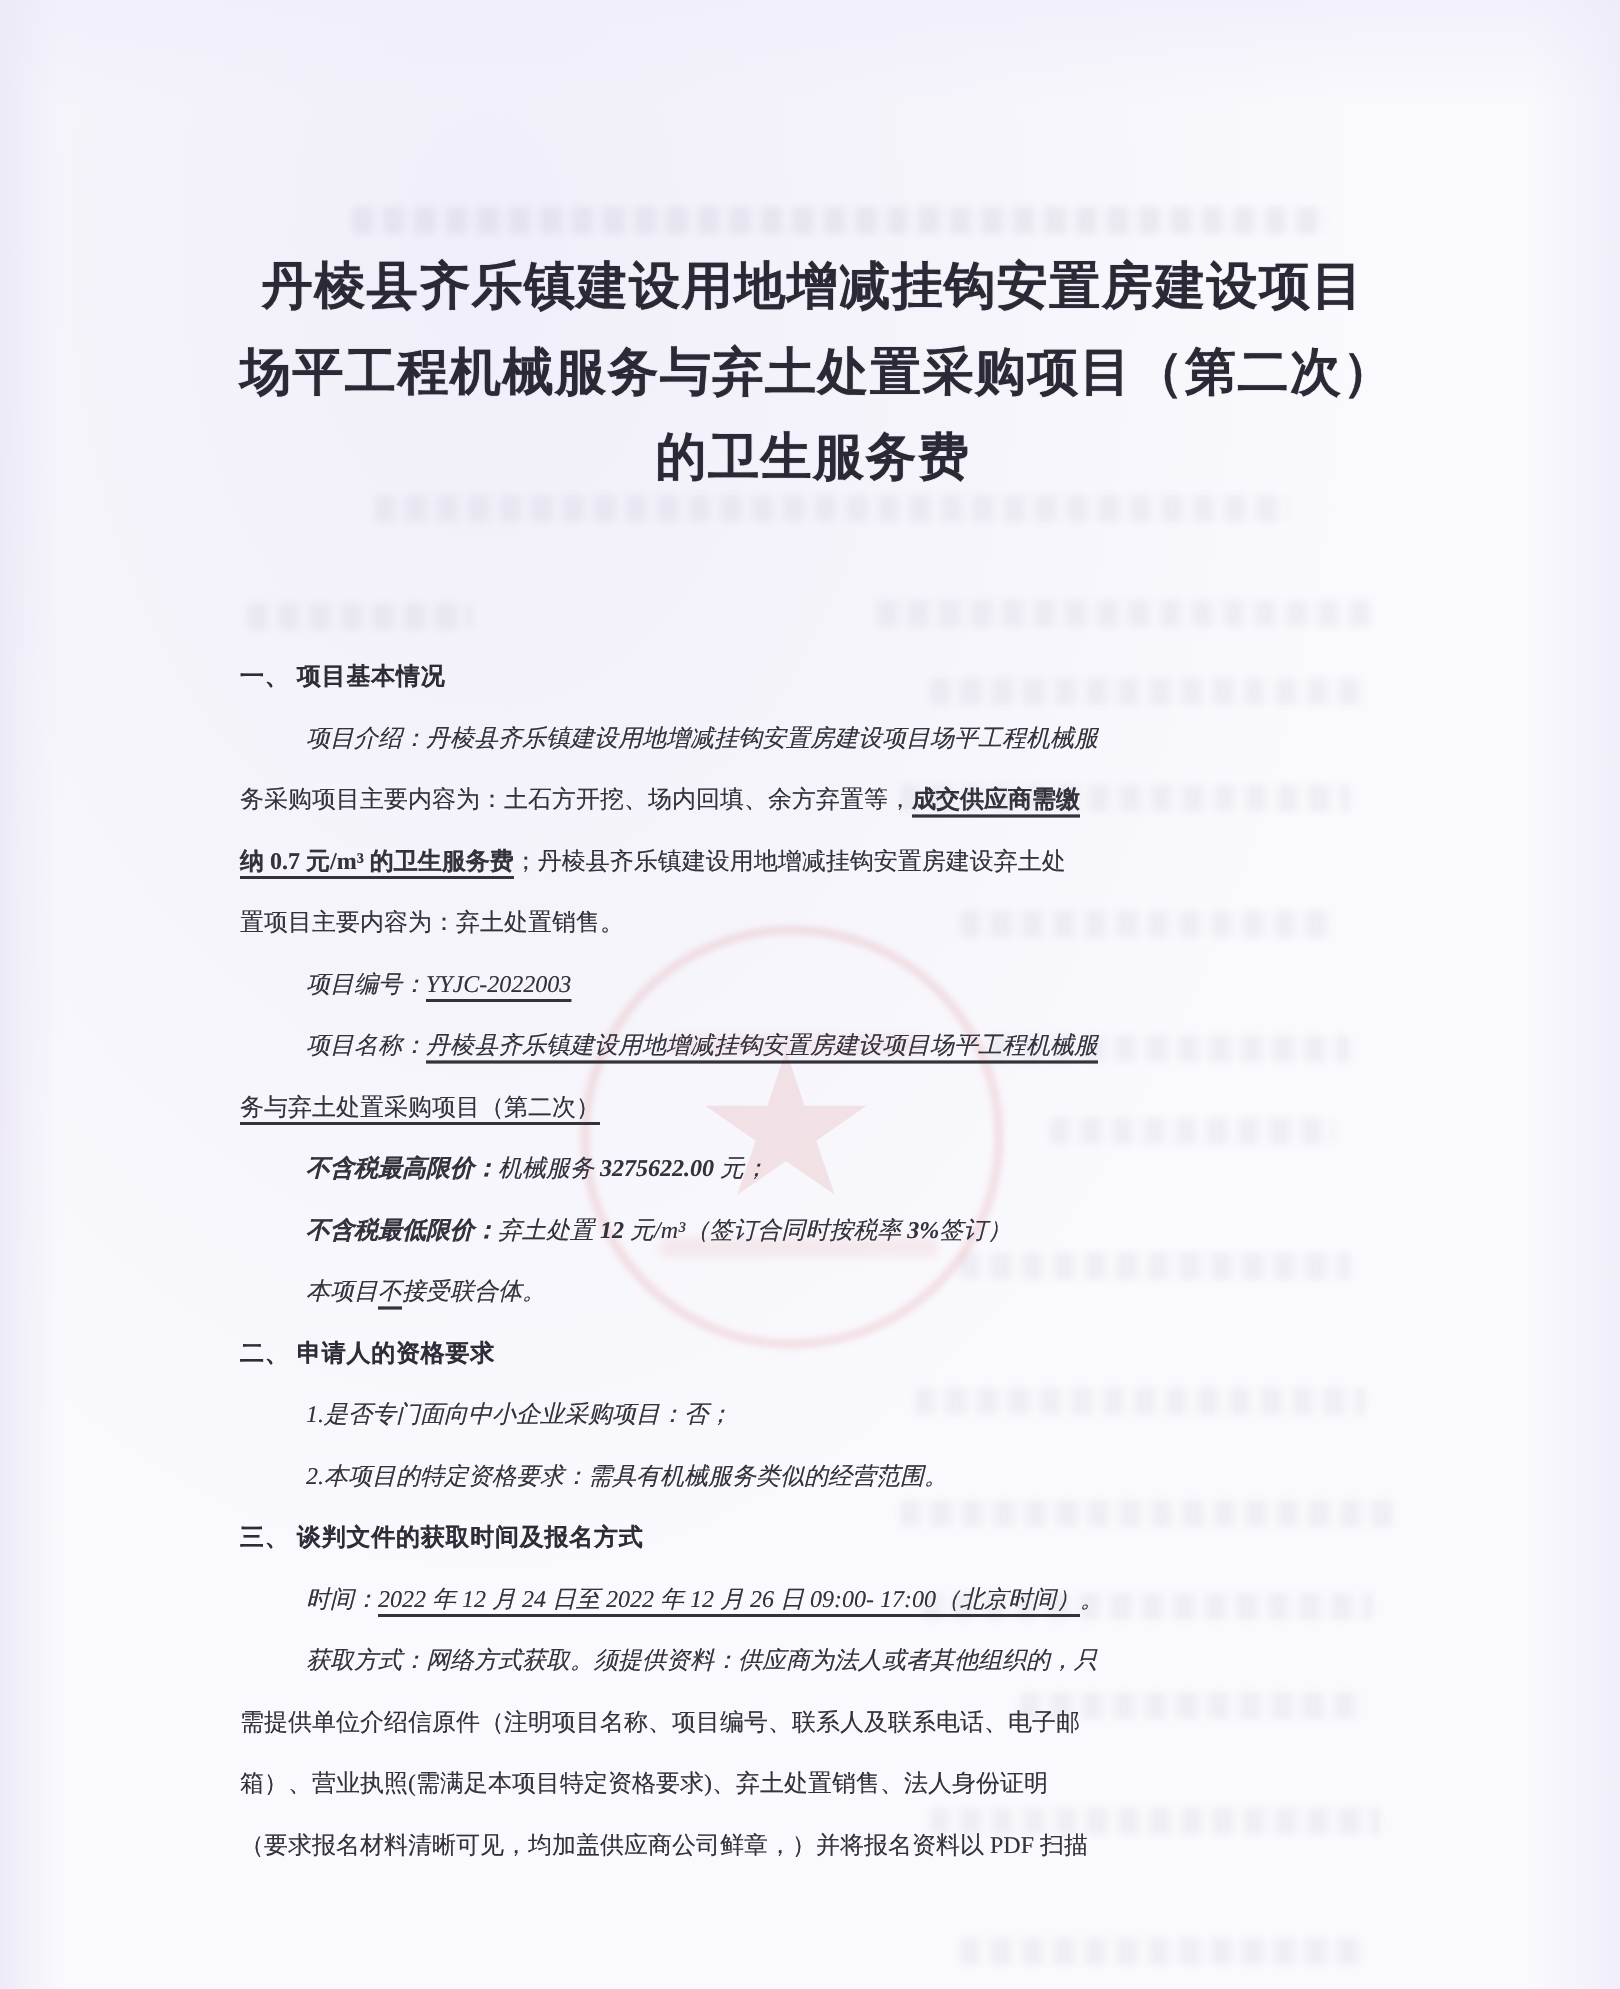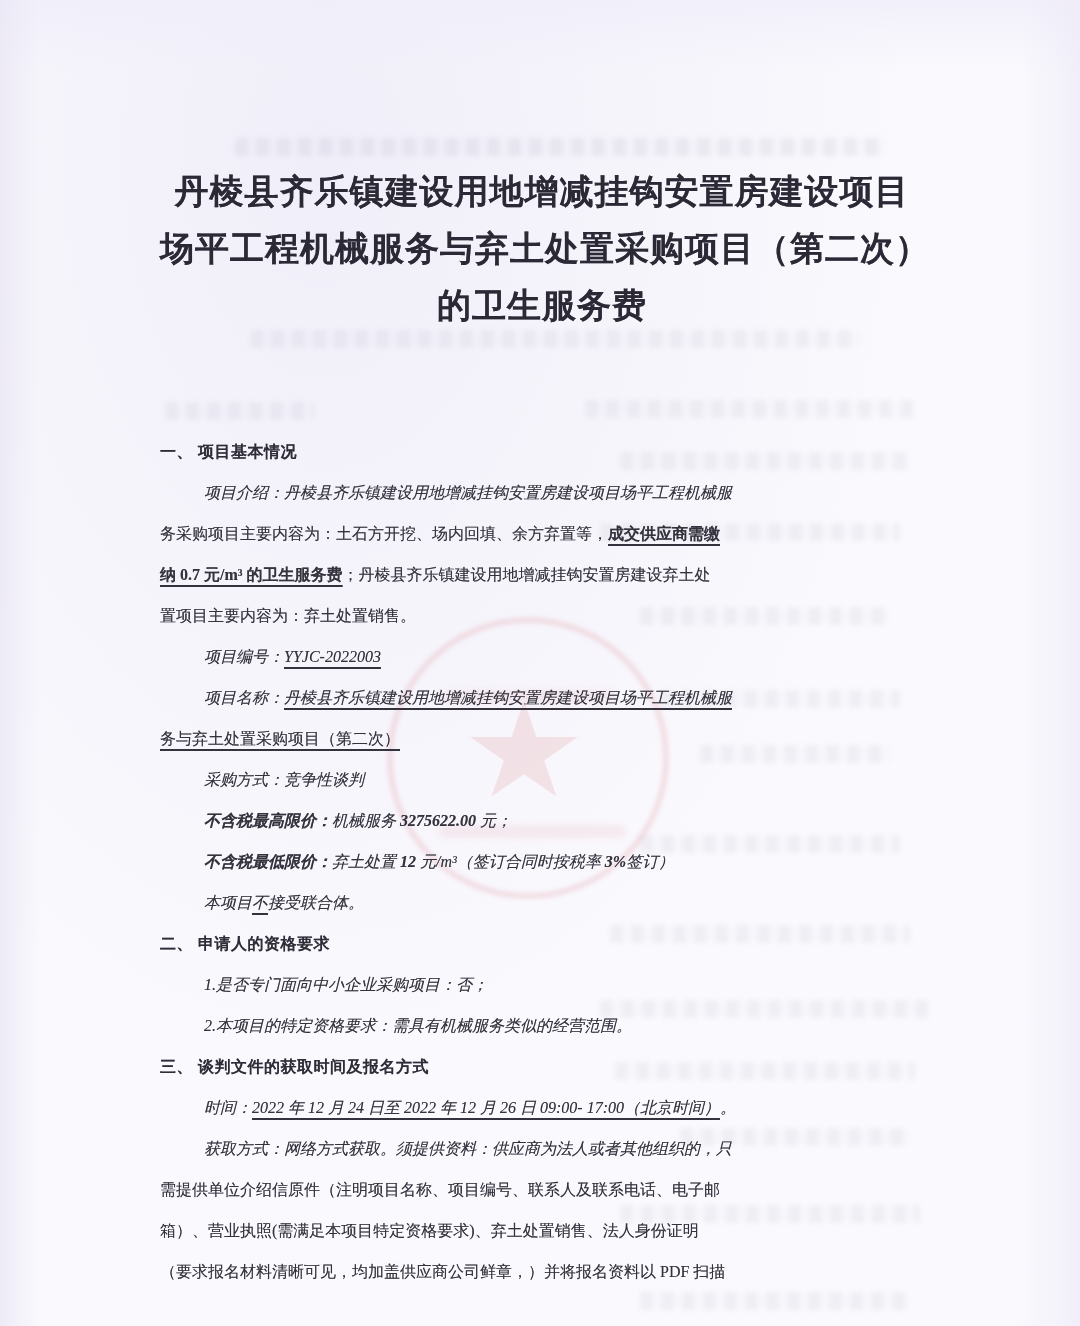--- a/index.html
+++ b/index.html
@@ -96,21 +96,20 @@
       </div>
     <div id="doc-body" class="doc-body">
         <div class="line heading"><span class="seg b">一、 项目基本情况</span></div>
         <div class="line indent"><span class="seg">项目介绍：丹棱县齐乐镇建设用地增减挂钩安置房建设项目场平工程机械服</span></div>
         <div class="line"><span class="seg">务采购项目主要内容为：土石方开挖、场内回填、余方弃置等，</span><span class="seg b u">成交供应商需缴</span></div>
         <div class="line"><span class="seg b u">纳 0.7 元/m³ 的卫生服务费</span><span class="seg">；丹棱县齐乐镇建设用地增减挂钩安置房建设弃土处</span></div>
         <div class="line"><span class="seg">置项目主要内容为：弃土处置销售。</span></div>
         <div class="line indent"><span class="seg">项目编号：</span><span class="seg u">YYJC-2022003</span></div>
         <div class="line indent"><span class="seg">项目名称：</span><span class="seg u">丹棱县齐乐镇建设用地增减挂钩安置房建设项目场平工程机械服</span></div>
         <div class="line"><span class="seg u">务与弃土处置采购项目（第二次）</span></div>
-        <div class="line indent"><span class="seg">采购方式：竞争性谈判</span></div>
         <div class="line indent"><span class="seg b">不含税最高限价：</span><span class="seg">机械服务 </span><span class="seg b">3275622.00</span><span class="seg"> 元；</span></div>
         <div class="line indent"><span class="seg b">不含税最低限价：</span><span class="seg">弃土处置 </span><span class="seg b">12</span><span class="seg"> 元/m³（签订合同时按税率 </span><span class="seg b">3%</span><span class="seg">签订）</span></div>
         <div class="line indent"><span class="seg">本项目</span><span class="seg u">不</span><span class="seg">接受联合体。</span></div>
         <div class="line heading"><span class="seg b">二、 申请人的资格要求</span></div>
         <div class="line indent"><span class="seg">1.是否专门面向中小企业采购项目：否；</span></div>
         <div class="line indent"><span class="seg">2.本项目的特定资格要求：需具有机械服务类似的经营范围。</span></div>
         <div class="line heading"><span class="seg b">三、 谈判文件的获取时间及报名方式</span></div>
         <div class="line indent"><span class="seg">时间：</span><span class="seg u">2022 年 12 月 24 日至 2022 年 12 月 26 日 09:00- 17:00（北京时间）</span><span class="seg">。</span></div>
         <div class="line indent"><span class="seg">获取方式：网络方式获取。须提供资料：供应商为法人或者其他组织的，只</span></div>
         <div class="line"><span class="seg">需提供单位介绍信原件（注明项目名称、项目编号、联系人及联系电话、电子邮</span></div>

